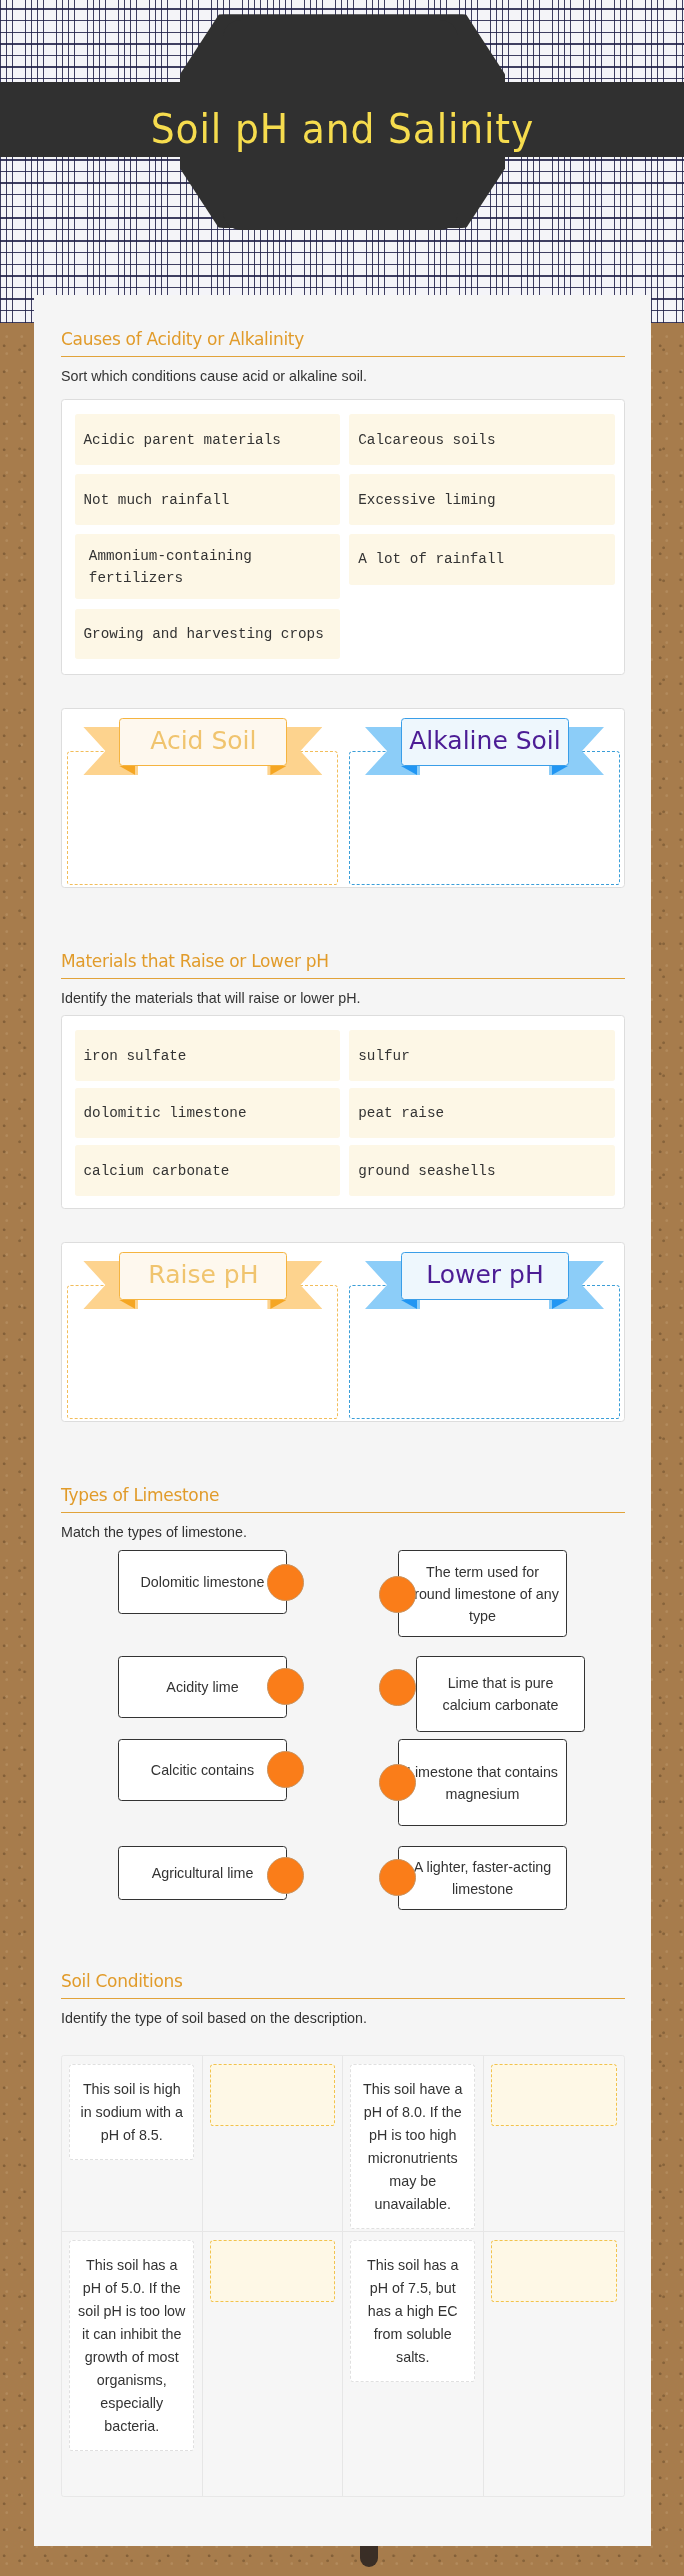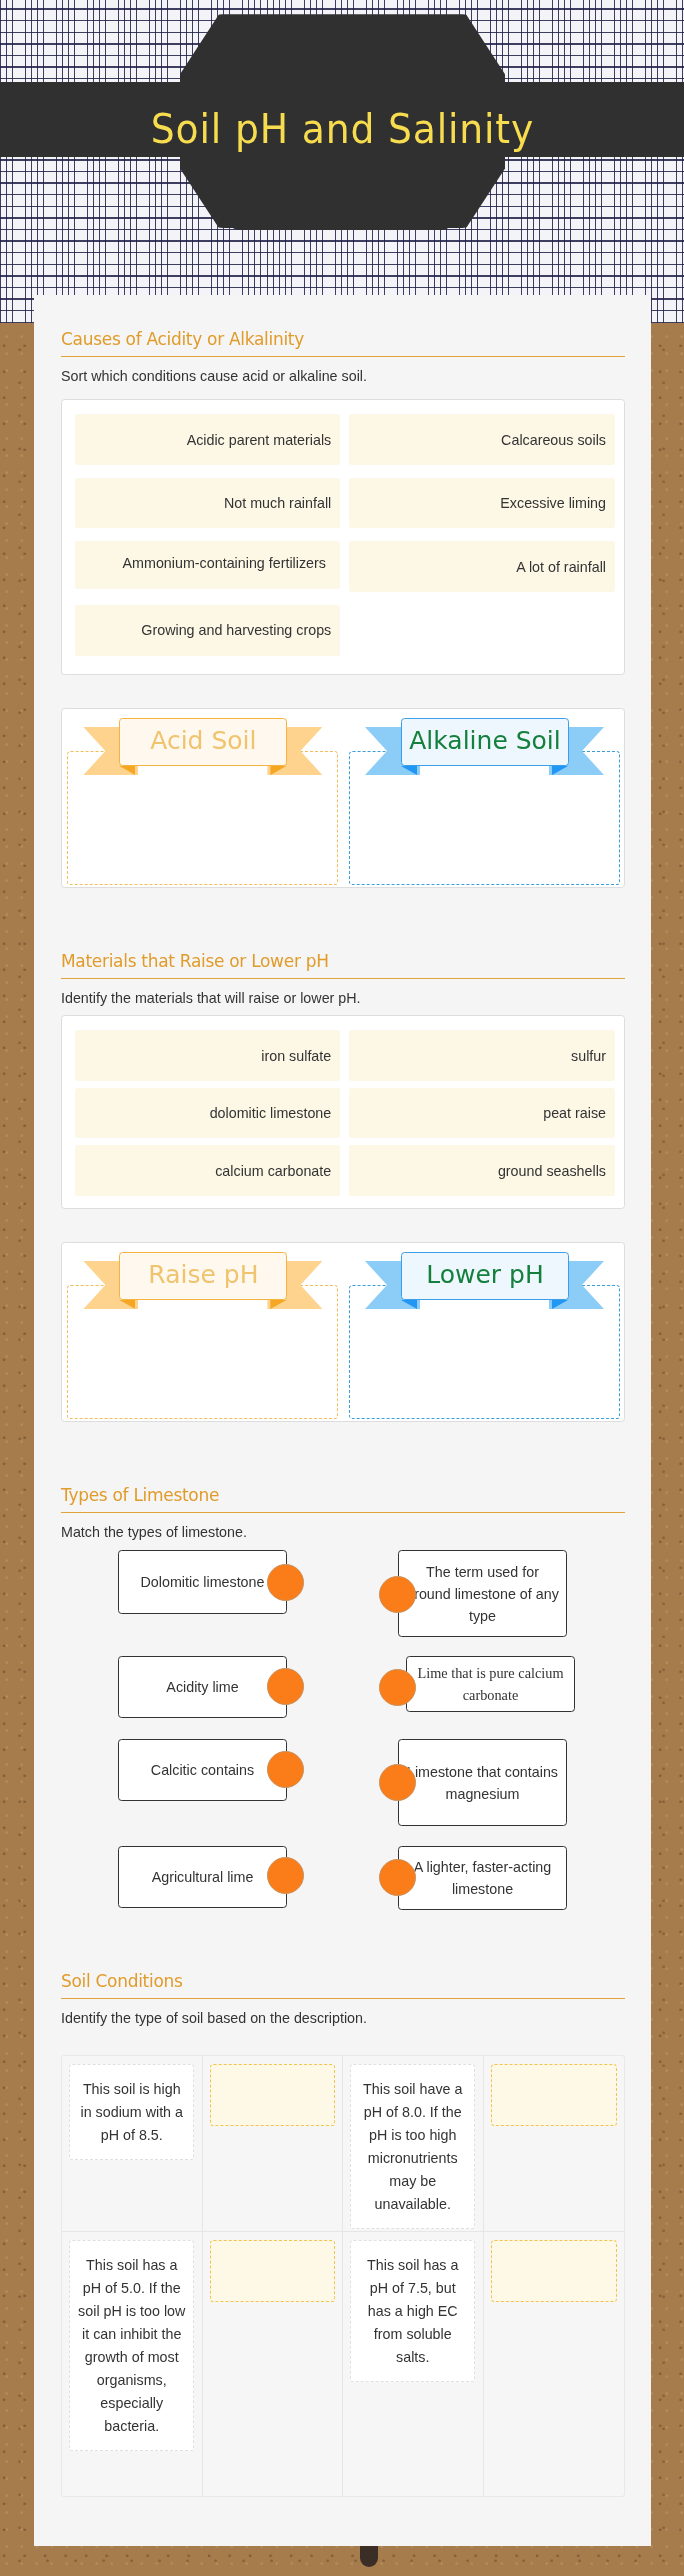--- a/index.html
+++ b/index.html
@@ -67,22 +67,23 @@
   }
   .item-box {
     background: #fff; border: 0.9px solid #ddd; border-radius: 3.6px;
     padding: 14.3px 9px 14.3px 12.5px;
     display: grid; grid-template-columns: 1fr 1fr; column-gap: 9px; row-gap: 9px;
     align-items: start;
   }
   .item {
     background: #fdf7e6; border-radius: 2.7px;
     padding: 14.3px 9px; min-height: 48px;
-    text-align: right; font-size: 14.3px; line-height: 22px; color: #333;
+    text-align: left; font-size: 14.3px; line-height: 22px; color: #333;
     cursor: grab;
+    font-family: Liberation Mono, monospace;
   }
   .sort-box {
     background: #fff; border: 0.9px solid #ddd; border-radius: 3.6px;
     height: 180px; position: relative;
   }
   .bucket {
     position: absolute; top: 42px; width: 271px; height: 134px;
     border: 1.8px dashed; border-radius: 3.6px;
   }
   .bucket.orange { left: 5.3px; border-color: #f2bd5a; }
@@ -104,21 +105,21 @@
     text-align: center; line-height: 43px; font-size: 25px;
     font-family: "DejaVu Sans", sans-serif; font-weight: normal;
   }
   .ribbon.orange { left: 21.4px; }
   .ribbon.orange .tail { background: #fdd38e; }
   .ribbon.orange .fold { background: #f5a623; }
   .ribbon.orange .plate { background: #fef8ee; border-color: #f5b440; color: #f0c46e; }
   .ribbon.blue { left: 303px; }
   .ribbon.blue .tail { background: #8ccdf8; }
   .ribbon.blue .fold { background: #2196f3; }
-  .ribbon.blue .plate { background: #eef7fd; border-color: #3a9ee8; color: #15803d; }
+  .ribbon.blue .plate { background: #eef7fd; border-color: #3a9ee8; color: #4c1d95; }
   
   .match-card {
     position: absolute; background: #fff; border: 0.9px solid #333; border-radius: 3.6px;
     display: flex; align-items: center; justify-content: center;
     text-align: center; font-size: 14.3px; line-height: 22px; color: #333; padding: 3.6px 7.1px;
   }
   .dot {
     position: absolute; width: 37px; height: 37px; border-radius: 50%;
     background: #fa7d19; border: 0.9px solid #c9925e; cursor: pointer;
   }
@@ -230,29 +231,29 @@
     <p class="instruction">Match the types of limestone.</p>
   </div>
 
   <div class="match-card" style="left:84px;top:1255px;width:169px;height:64px;">Dolomitic limestone</div>
   <div class="dot" style="left:233px;top:1269px;"></div>
   <div class="match-card" style="left:364px;top:1255px;width:169px;height:87px;">The term used for ground limestone of any type</div>
   <div class="dot" style="left:345px;top:1281px;"></div>
 
   <div class="match-card" style="left:84px;top:1361px;width:169px;height:62px;">Acidity lime</div>
   <div class="dot" style="left:233px;top:1373px;"></div>
-  <div class="match-card" style="left:372px;top:1361px;width:169px;height:56px;font-family:Liberation Serif, serif;">Lime that is pure calcium carbonate</div>
+  <div class="match-card" style="left:382px;top:1361px;width:169px;height:76px;">Lime that is pure calcium carbonate</div>
   <div class="dot" style="left:345px;top:1374px;"></div>
 
   <div class="match-card" style="left:84px;top:1444px;width:169px;height:62px;">Calcitic contains</div>
   <div class="dot" style="left:233px;top:1456px;"></div>
   <div class="match-card" style="left:364px;top:1444px;width:169px;height:87px;">Limestone that contains magnesium</div>
   <div class="dot" style="left:345px;top:1469px;"></div>
 
-  <div class="match-card" style="left:84px;top:1551px;width:169px;height:62px;">Agricultural lime</div>
+  <div class="match-card" style="left:84px;top:1551px;width:169px;height:54px;">Agricultural lime</div>
   <div class="dot" style="left:233px;top:1562px;"></div>
   <div class="match-card" style="left:364px;top:1551px;width:169px;height:64px;">A lighter, faster-acting limestone</div>
   <div class="dot" style="left:345px;top:1564px;"></div>
 
   <div class="section" style="top:1676px;">
     <h2 class="sec-heading">Soil Conditions</h2>
     <p class="instruction">Identify the type of soil based on the description.</p>
   </div>
 
   <div class="soil-table" style="top:1760px;">

